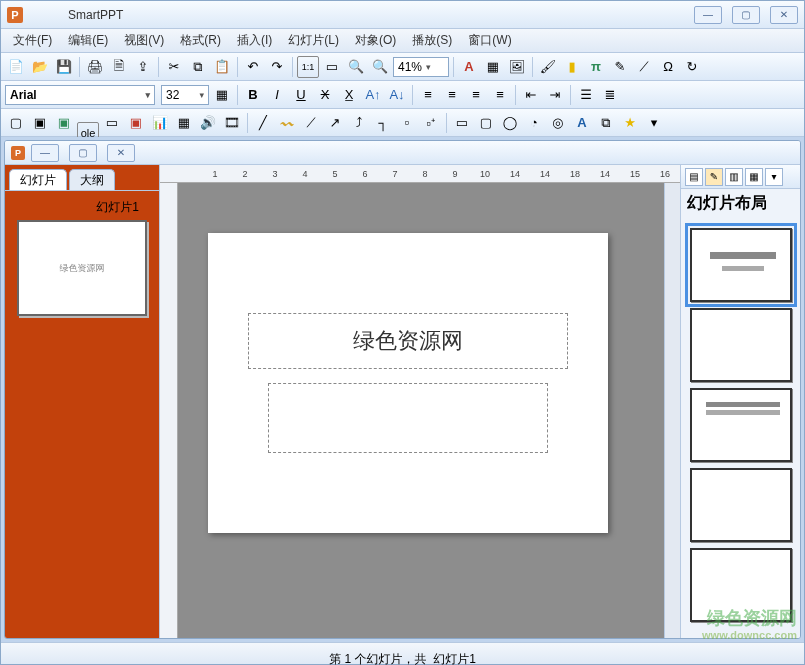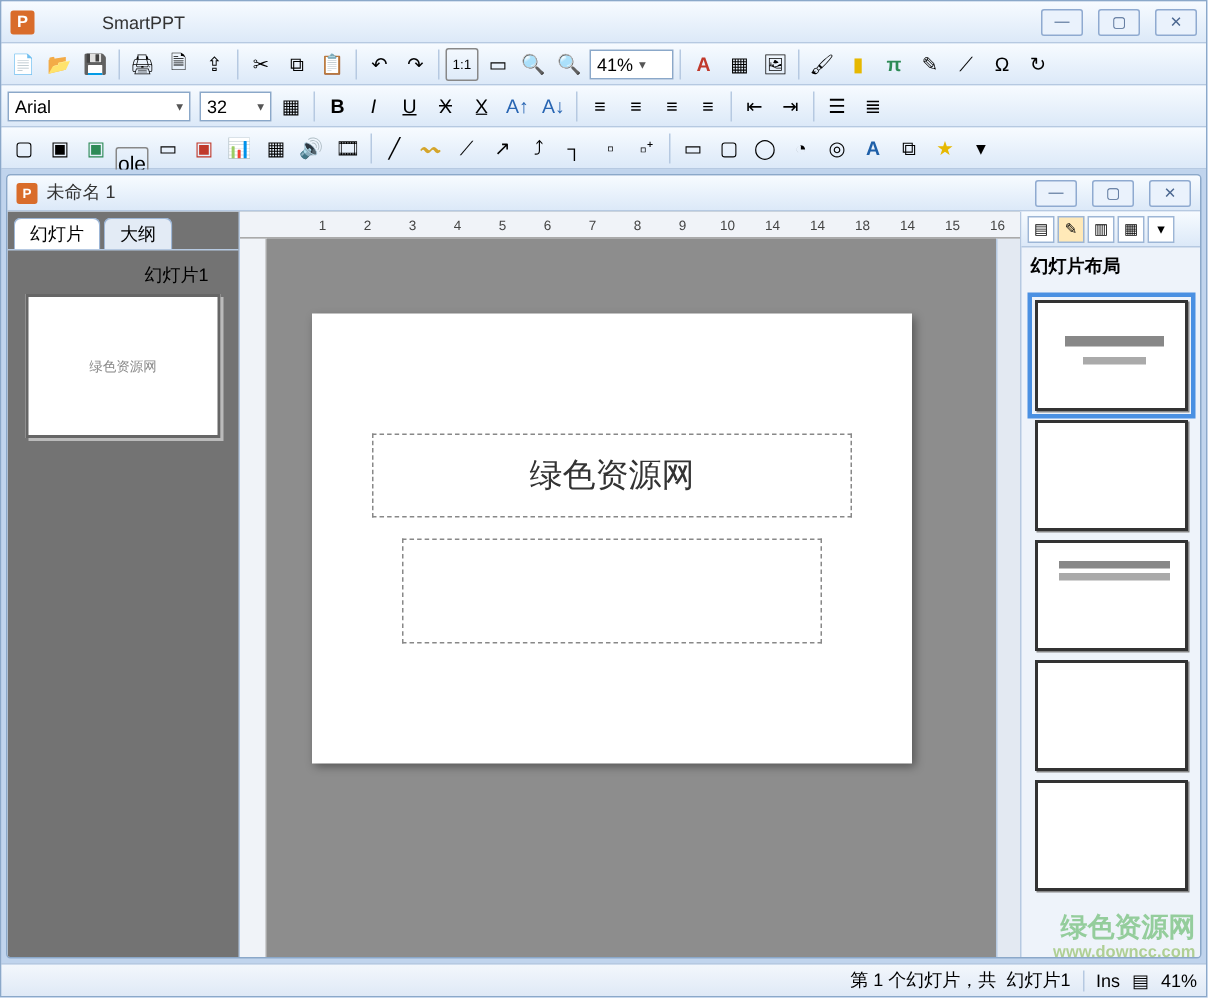--- a/index.html
+++ b/index.html
@@ -16,21 +16,21 @@
 .tbbtn { width: 22px; height: 22px; display: flex; align-items: center; justify-content: center; border-radius: 2px; cursor: pointer; font-size: 13px; }
 .tbsep { width: 1px; height: 20px; background: #b6c9e1; margin: 0 2px; }
 .combo { height: 20px; border: 1px solid #8ba8c9; background: #fff; display: flex; align-items: center; padding: 0 4px; font-size: 12px; }
 .combo .arrow { margin-left: 4px; font-size: 9px; color: #555; }
 .workarea { flex: 1; display: flex; flex-direction: column; background: #c0d4ed; padding: 3px; }
 .docwin { flex: 1; border: 1px solid #8ba8c9; background: #e8eff9; border-radius: 3px; display: flex; flex-direction: column; overflow: hidden; }
 .doctitle { height: 24px; display: flex; align-items: center; padding: 0 6px; background: linear-gradient(#f7fbff,#dce9f8); border-bottom: 1px solid #b6c9e1; }
 .doctitle .dlogo { width: 14px; height: 14px; background: #d96c2a; border-radius: 2px; margin-right: 6px; display:flex; align-items:center; justify-content:center; color:#fff; font-size:9px; font-weight:bold; }
 .doctitle .dt { flex: 1; color: #333; }
 .docbody { flex: 1; display: flex; overflow: hidden; }
-.leftpanel { width: 168px; background: #737373; border-right: 1px solid #b6c9e1; display: flex; flex-direction: column; }
+.leftpanel { width: 168px; background: #c2410c; border-right: 1px solid #b6c9e1; display: flex; flex-direction: column; }
 .tabs { height: 26px; display: flex; padding: 4px 4px 0 4px; border-bottom: 1px solid #b6c9e1; }
 .tab { border: 1px solid #9db6d6; border-bottom: none; border-top-left-radius: 5px; border-top-right-radius: 5px; padding: 2px 10px; background: #fff; margin-right: 2px; cursor: pointer; font-size: 12px; }
 .tab.inactive { background: #e3ebf5; }
 .thumbs { flex: 1; padding: 8px; overflow: auto; text-align: center; }
 .thumblabel { text-align: right; font-size: 12px; margin: 0 12px 4px 0; }
 .thumb { width: 130px; height: 96px; background: #fff; border: 2px solid #666; margin: 0 auto; display: flex; align-items: center; justify-content: center; box-shadow: 2px 2px 0 #bbb; }
 .thumb span { font-size: 9px; color: #888; }
 .center { flex: 1; display: flex; flex-direction: column; background: #8d8d8d; position: relative; }
 .hruler { height: 18px; background: #f0f3f8; border-bottom: 1px solid #aaa; display: flex; align-items: center; font-size: 9px; color: #444; overflow: hidden; padding-left: 40px; }
 .hruler span { width: 30px; text-align: center; flex-shrink: 0; }
@@ -38,49 +38,60 @@
 .vruler { width: 18px; background: #f0f3f8; border-right: 1px solid #aaa; }
 .canvas { flex: 1; background: #8d8d8d; position: relative; overflow: auto; }
 .slide { position: absolute; left: 30px; top: 50px; width: 400px; height: 300px; background: #fff; box-shadow: 2px 2px 6px rgba(0,0,0,0.4); }
 .ph { position: absolute; border: 1px dashed #888; display: flex; align-items: center; justify-content: center; }
 .ph1 { left: 40px; top: 80px; width: 320px; height: 56px; font-size: 22px; color: #333; font-family: SimSun, serif; }
 .ph2 { left: 60px; top: 150px; width: 280px; height: 70px; }
 .scroll-v { width: 16px; background: #e3e9f2; border-left: 1px solid #b6c9e1; }
 .rightpanel { width: 130px; background: #eef3fa; border-left: 1px solid #b6c9e1; display: flex; flex-direction: column; }
 .rptabs { height: 24px; background: linear-gradient(#f7fbff,#dce9f8); display: flex; align-items: center; gap: 2px; padding: 0 4px; border-bottom: 1px solid #b6c9e1; }
 .rptab { width: 18px; height: 18px; border: 1px solid #9db6d6; background: #fff; cursor: pointer; display:flex; align-items:center; justify-content:center; font-size:10px; }
-.rplabel { font-weight: bold; padding: 4px 6px; font-size: 12px; }
+.rplabel { font-weight: bold; padding: 4px 6px; font-size: 16px; }
 .layouts { flex: 1; overflow: auto; padding: 4px; }
 .layout { width: 102px; height: 74px; border: 2px solid #333; background: #fff; margin: 6px auto; box-shadow: 1px 1px 0 #888; position: relative; cursor: pointer; }
 .layout.sel { outline: 3px solid #4a90e2; outline-offset: 2px; }
 .layout .bar1 { position: absolute; left: 18px; top: 22px; width: 66px; height: 7px; background: #888; }
 .layout .bar2 { position: absolute; left: 30px; top: 36px; width: 42px; height: 5px; background: #aaa; }
 .layout .lbar1 { position: absolute; left: 14px; top: 12px; width: 74px; height: 5px; background: #888; }
 .layout .lbar2 { position: absolute; left: 14px; top: 20px; width: 74px; height: 5px; background: #aaa; }
 .rcaption { padding: 2px 6px; font-size: 12px; border-top: 1px solid #b6c9e1; background: #f2f6fb; }
-.statusbar { height: 22px; background: linear-gradient(#f3f7fc,#dfe9f6); border-top: 1px solid #b6c9e1; display: flex; align-items: center; padding: 0 6px; font-size: 12px; gap: 8px; }
+.statusbar { height: 22px; background: linear-gradient(#f3f7fc,#dfe9f6); border-top: 1px solid #b6c9e1; display: flex; align-items: center; padding: 0 6px; font-size: 12px; gap: 8px; flex-direction: column; }
 .statusbar .spacer { flex: 1; }
 .watermark { position: absolute; right: 8px; bottom: 24px; color: #4caf50; font-size: 18px; font-weight: bold; opacity: 0.55; font-family: SimHei, sans-serif; text-align: right; line-height: 1.1; pointer-events: none; }
 .watermark .u { font-size: 11px; color: #7cb342; }
 </style>
 </head>
 <body>
 
 <div class="window">
 
   <div class="titlebar">
     <div class="logo">P</div>
     <div class="title">SmartPPT</div>
     <div class="winbtns">
       <div class="winbtn">—</div>
       <div class="winbtn">▢</div>
       <div class="winbtn">✕</div>
     </div>
   </div>
 
+  <div class="menubar">
+    <div class="menuitem">文件(F)</div>
+    <div class="menuitem">编辑(E)</div>
+    <div class="menuitem">视图(V)</div>
+    <div class="menuitem">格式(R)</div>
+    <div class="menuitem">插入(I)</div>
+    <div class="menuitem">幻灯片(L)</div>
+    <div class="menuitem">对象(O)</div>
+    <div class="menuitem">播放(S)</div>
+    <div class="menuitem">窗口(W)</div>
+  </div>
 
   <div class="toolbar">
     <div class="tbbtn">📄</div>
     <div class="tbbtn">📂</div>
     <div class="tbbtn">💾</div>
     <div class="tbsep"></div>
     <div class="tbbtn">🖨</div>
     <div class="tbbtn">🗎</div>
     <div class="tbbtn">⇪</div>
     <div class="tbsep"></div>
@@ -107,21 +118,21 @@
     <div class="tbbtn">🖌</div>
     <div class="tbbtn" style="color:#e6b800;">▮</div>
     <div class="tbbtn" style="color:#2e8b57;font-weight:bold;">π</div>
     <div class="tbbtn">✎</div>
     <div class="tbbtn">⟋</div>
     <div class="tbbtn">Ω</div>
     <div class="tbbtn">↻</div>
   </div>
 
   <div class="toolbar">
-    <div class="combo" style="width:122px;">
+    <div class="combo" style="width:150px;font-weight:bold;">
       <span>Arial</span>
         <span class="arrow" style="margin-left:auto;">▾</span>
     </div>
     <div class="combo" style="width:48px;margin-left:4px;">
       <span>32</span>
         <span class="arrow" style="margin-left:auto;">▾</span>
     </div>
     <div class="tbbtn">▦</div>
     <div class="tbsep"></div>
     <div class="tbbtn" style="font-weight:bold;">B</div>
@@ -141,21 +152,21 @@
     <div class="tbbtn">⇥</div>
     <div class="tbsep"></div>
     <div class="tbbtn">☰</div>
     <div class="tbbtn">≣</div>
   </div>
 
   <div class="toolbar">
     <div class="tbbtn">▢</div>
     <div class="tbbtn">▣</div>
     <div class="tbbtn" style="color:#2e8b57;">▣</div>
-    <div class="tbbtn" style="font-size:14px;border:1px solid #888;margin-top:20px;">ole</div>
+    <div class="tbbtn" style="font-size:11px;border:1px solid #888;margin-top:20px;">ole</div>
     <div class="tbbtn">▭</div>
     <div class="tbbtn" style="color:#c0392b;">▣</div>
     <div class="tbbtn">📊</div>
     <div class="tbbtn">▦</div>
     <div class="tbbtn">🔊</div>
     <div class="tbbtn">🎞</div>
     <div class="tbsep"></div>
     <div class="tbbtn">╱</div>
     <div class="tbbtn" style="color:#d4a52b;">〰</div>
     <div class="tbbtn">⟋</div>
@@ -173,21 +184,20 @@
     <div class="tbbtn" style="color:#1e5fa8;font-weight:bold;">A</div>
     <div class="tbbtn">⧉</div>
     <div class="tbbtn" style="color:#e6b800;">★</div>
     <div class="tbbtn">▾</div>
   </div>
 
   <div class="workarea">
     <div class="docwin">
       <div class="doctitle">
         <div class="dlogo">P</div>
-        <div class="dt">未命名 1</div>
         <div class="winbtns">
           <div class="winbtn">—</div>
           <div class="winbtn">▢</div>
           <div class="winbtn">✕</div>
         </div>
       </div>
       <div class="docbody">
 
         <div class="leftpanel">
           <div class="tabs">

